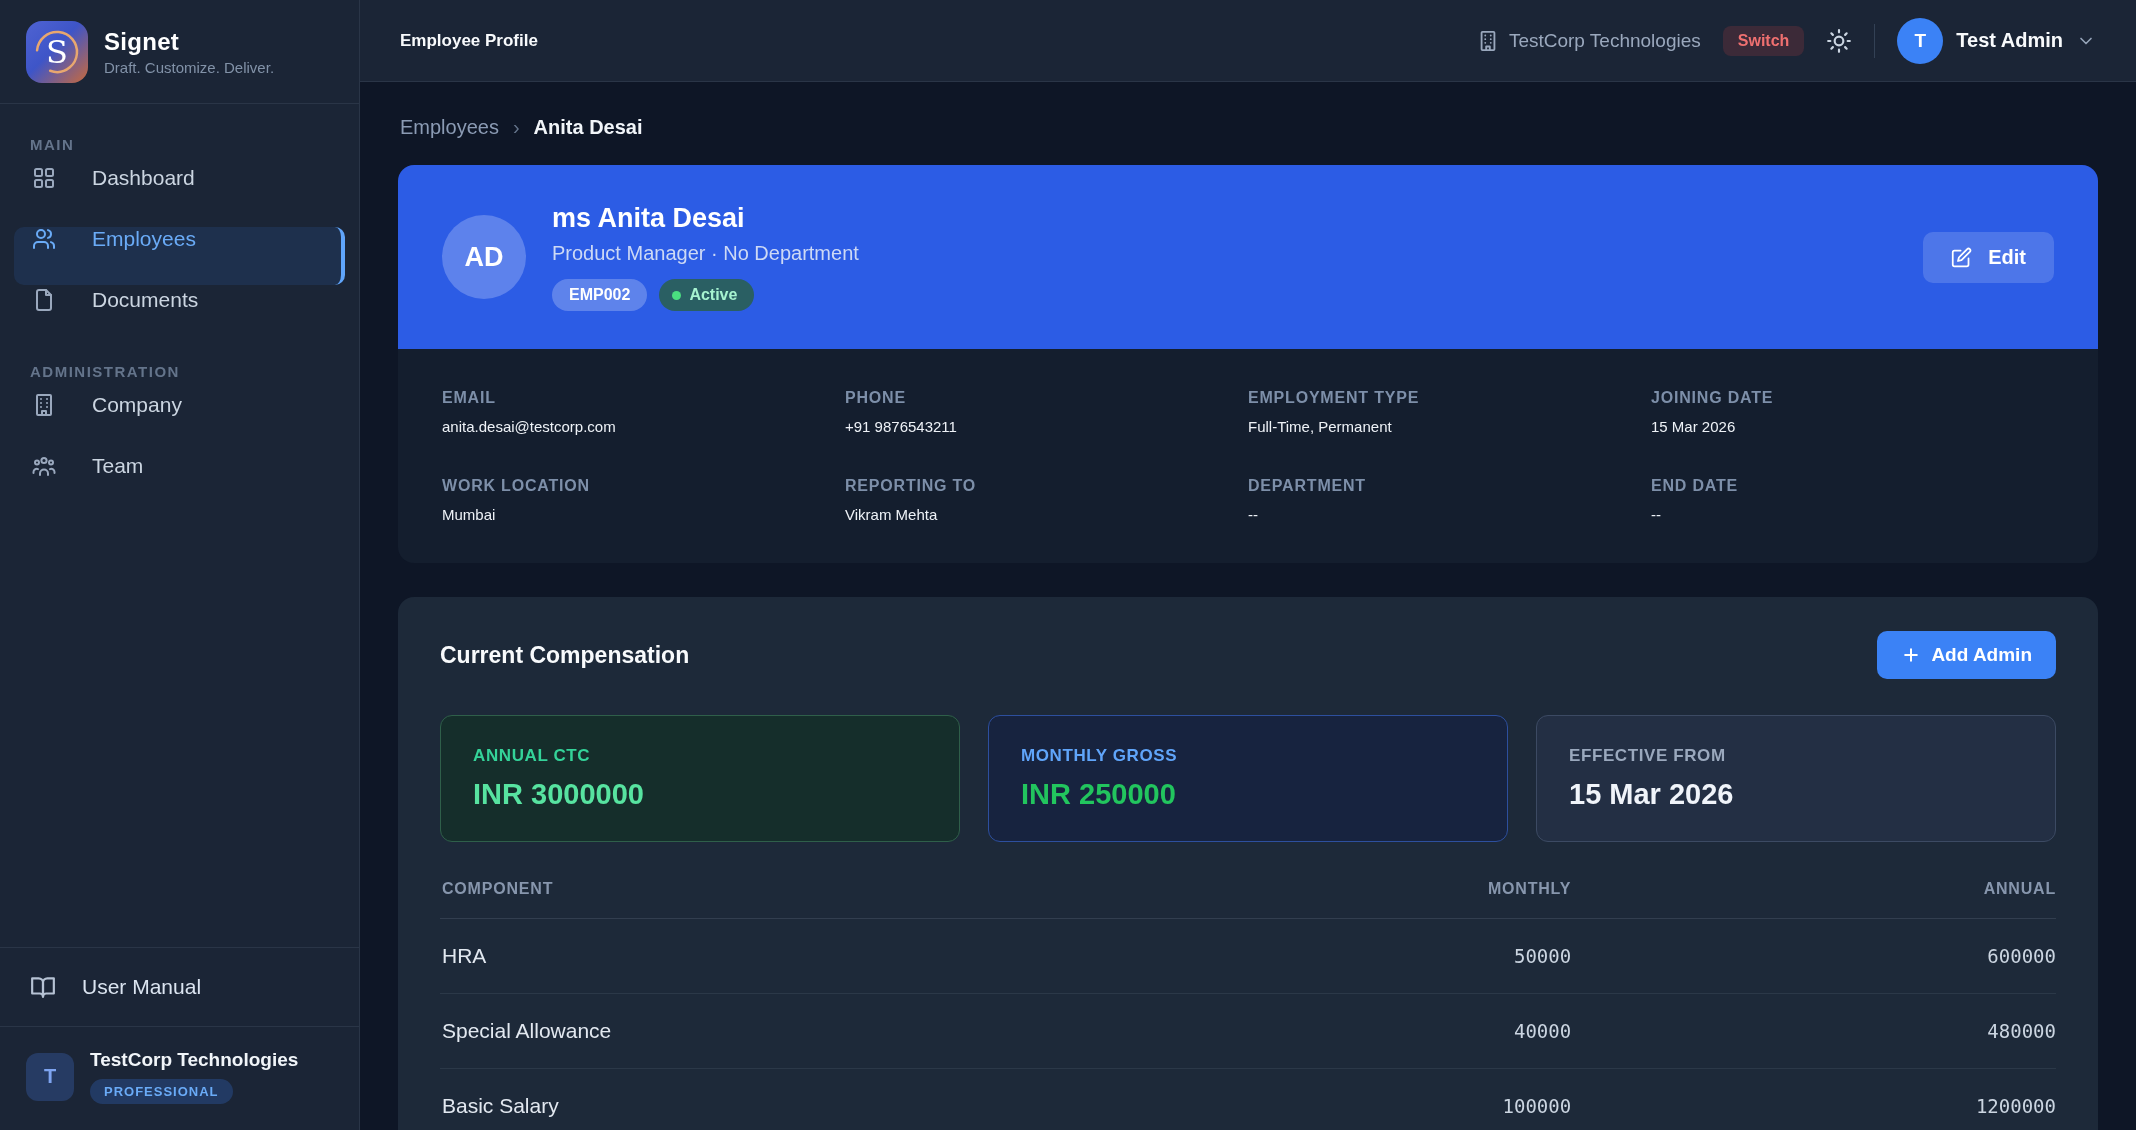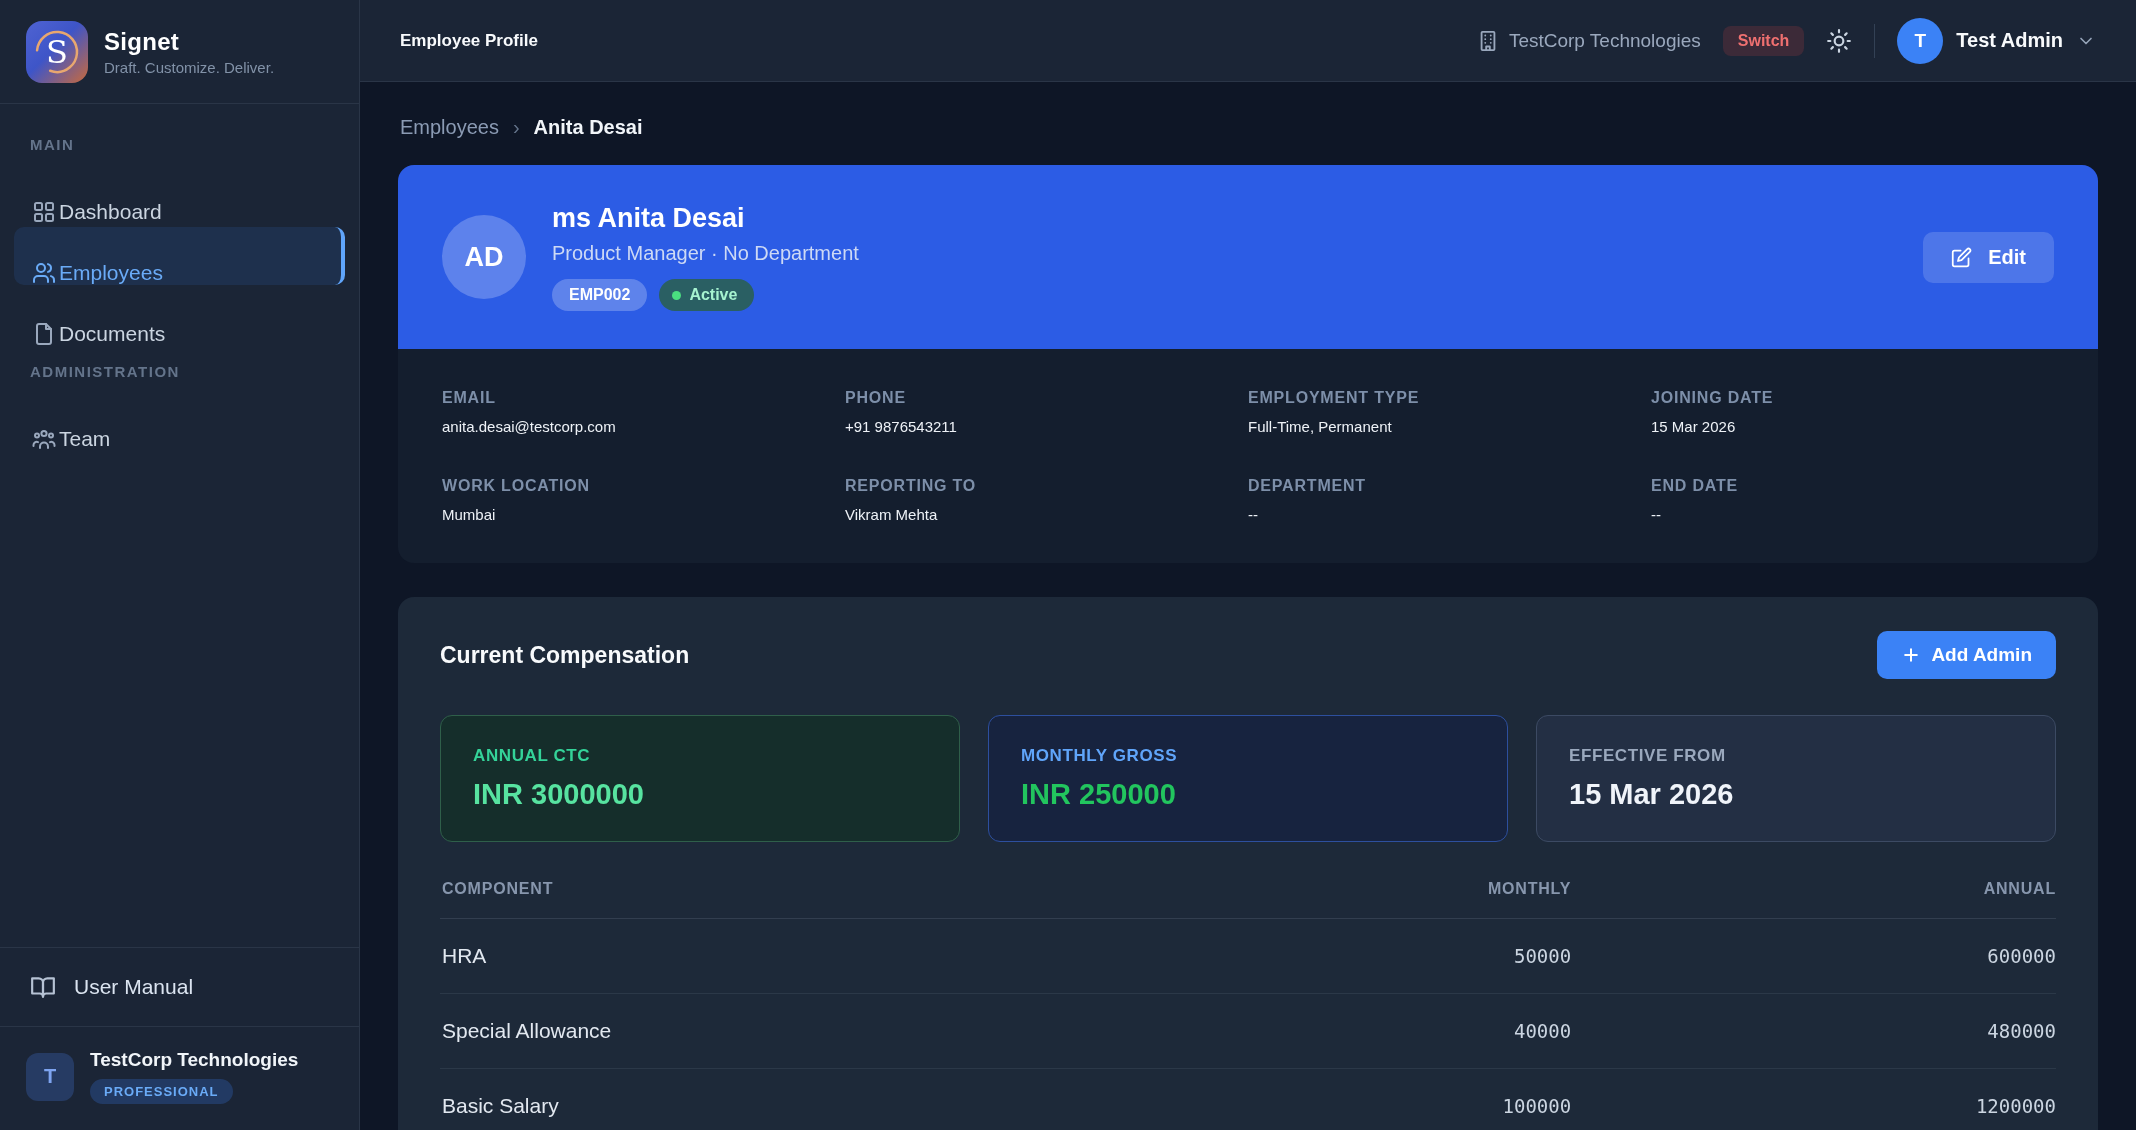--- a/index.html
+++ b/index.html
@@ -19,29 +19,29 @@
   .logo-block { display:flex; align-items:center; gap:16px; padding:20px 26px; height:104px;
     border-bottom:1px solid rgba(148,163,184,.13); }
   .logo-badge { width:62px; height:62px; border-radius:16px; position:relative; overflow:hidden;
     background:linear-gradient(135deg,#4f63d2 0%,#3e55c8 45%,#c96a3c 100%); flex-shrink:0; }
   .brand-name { font-size:24px; font-weight:bold; color:#ffffff; letter-spacing:.3px; }
   .brand-tagline { font-size:15px; color:#8292a8; margin-top:3px; }
 
   .nav { padding:18px 0 0 0; flex:1; }
   .nav-section-label { font-size:15px; font-weight:bold; letter-spacing:1.5px; color:#64748b;
     padding:14px 30px 10px 30px; }
-  .nav-item { display:flex; align-items:flex-end; gap:3px; height:58px; margin:3px 14px;
+  .nav-item { display:flex; align-items:flex-start; gap:36px; height:58px; margin:3px 14px;
     padding:0 18px; border-radius:10px; color:#cbd5e1; font-size:21px; cursor:pointer; }
   .nav-item .ic { color:#9aa8bd; }
   .nav-item.active { background:rgba(59,130,246,.12); color:#6aabf7;
     border-right:4px solid #60a5fa; }
   .nav-item.active .ic { color:#6aabf7; }
 
   .sidebar-footer { border-top:1px solid rgba(148,163,184,.13); }
-  .manual-row { display:flex; align-items:center; gap:18px; padding:26px 30px;
+  .manual-row { display:flex; align-items:center; gap:26px; padding:26px 30px;
     color:#dbe4f0; font-size:21px; cursor:pointer; }
   .manual-row .ic { color:#b6c2d4; }
   .org-row { border-top:1px solid rgba(148,163,184,.13); display:flex; align-items:center;
     gap:16px; padding:22px 26px 26px 26px; }
   .org-avatar { width:48px; height:48px; border-radius:12px; background:#263b63; color:#7ea4f0;
     font-size:20px; font-weight:bold; display:flex; align-items:center; justify-content:center; flex-shrink:0;}
   .org-name { font-size:19px; font-weight:bold; color:#f1f5f9; }
   .plan-badge { display:inline-block; margin-top:8px; font-size:13px; font-weight:bold;
     letter-spacing:1px; color:#6aabf7; background:#223a63; padding:5px 14px; border-radius:999px; }
 
@@ -174,20 +174,30 @@
         <svg width="24" height="24" viewBox="0 0 24 24" fill="none" stroke="currentColor" stroke-width="2" stroke-linecap="round" stroke-linejoin="round">
           <path d="M14 2H7a2 2 0 0 0-2 2v16a2 2 0 0 0 2 2h10a2 2 0 0 0 2-2V7z"></path>
             <polyline points="14 2 14 7 19 7"></polyline>
         </svg>
         </span>
       <span>Documents</span>
     </div>
 
     <div class="nav-section-label">ADMINISTRATION</div>
 
+    <div class="nav-item">
+      <span class="ic">
+        <svg width="24" height="24" viewBox="0 0 24 24" fill="none" stroke="currentColor" stroke-width="2" stroke-linecap="round" stroke-linejoin="round">
+          <rect x="5" y="2" width="14" height="20" rx="1"></rect>
+            <path d="M10 22v-4h4v4"></path>
+          <path d="M9 6h.01M15 6h.01M9 10h.01M15 10h.01M9 14h.01M15 14h.01"></path>
+        </svg>
+        </span>
+      <span>Company</span>
+    </div>
 
     <div class="nav-item">
       <span class="ic">
         <svg width="24" height="24" viewBox="0 0 24 24" fill="none" stroke="currentColor" stroke-width="2" stroke-linecap="round" stroke-linejoin="round">
           <circle cx="12" cy="6.5" r="2.6"></circle>
             <path d="M8 21v-1.5a4 4 0 0 1 8 0V21"></path>
           <circle cx="5" cy="8.5" r="2"></circle>
             <path d="M1.5 19v-1a3.2 3.2 0 0 1 4.5-2.9"></path>
           <circle cx="19" cy="8.5" r="2"></circle>
             <path d="M22.5 19v-1a3.2 3.2 0 0 0-4.5-2.9"></path>

